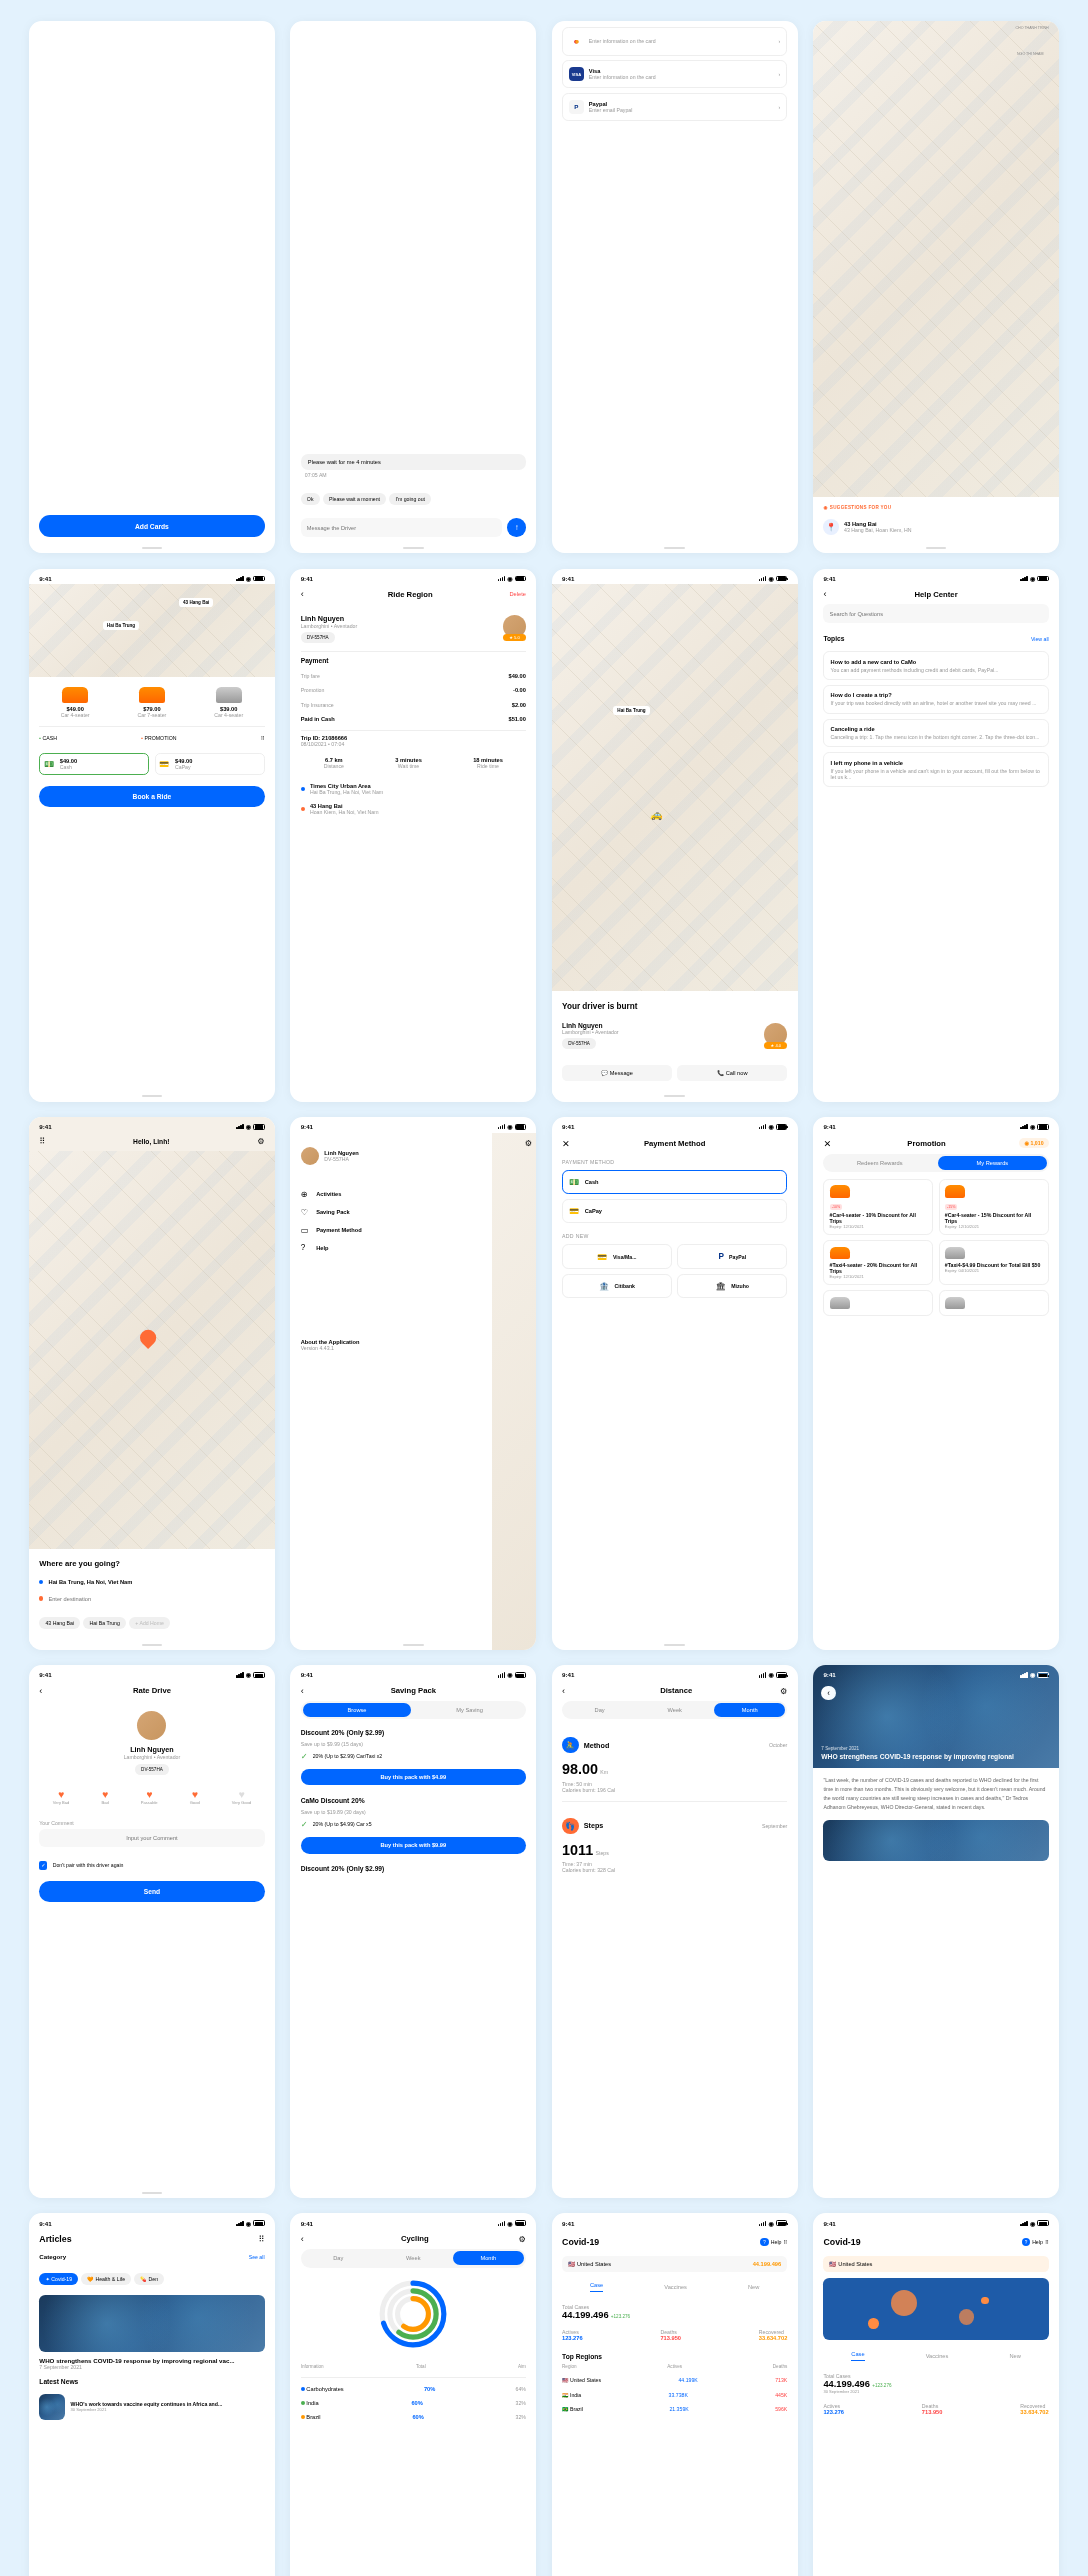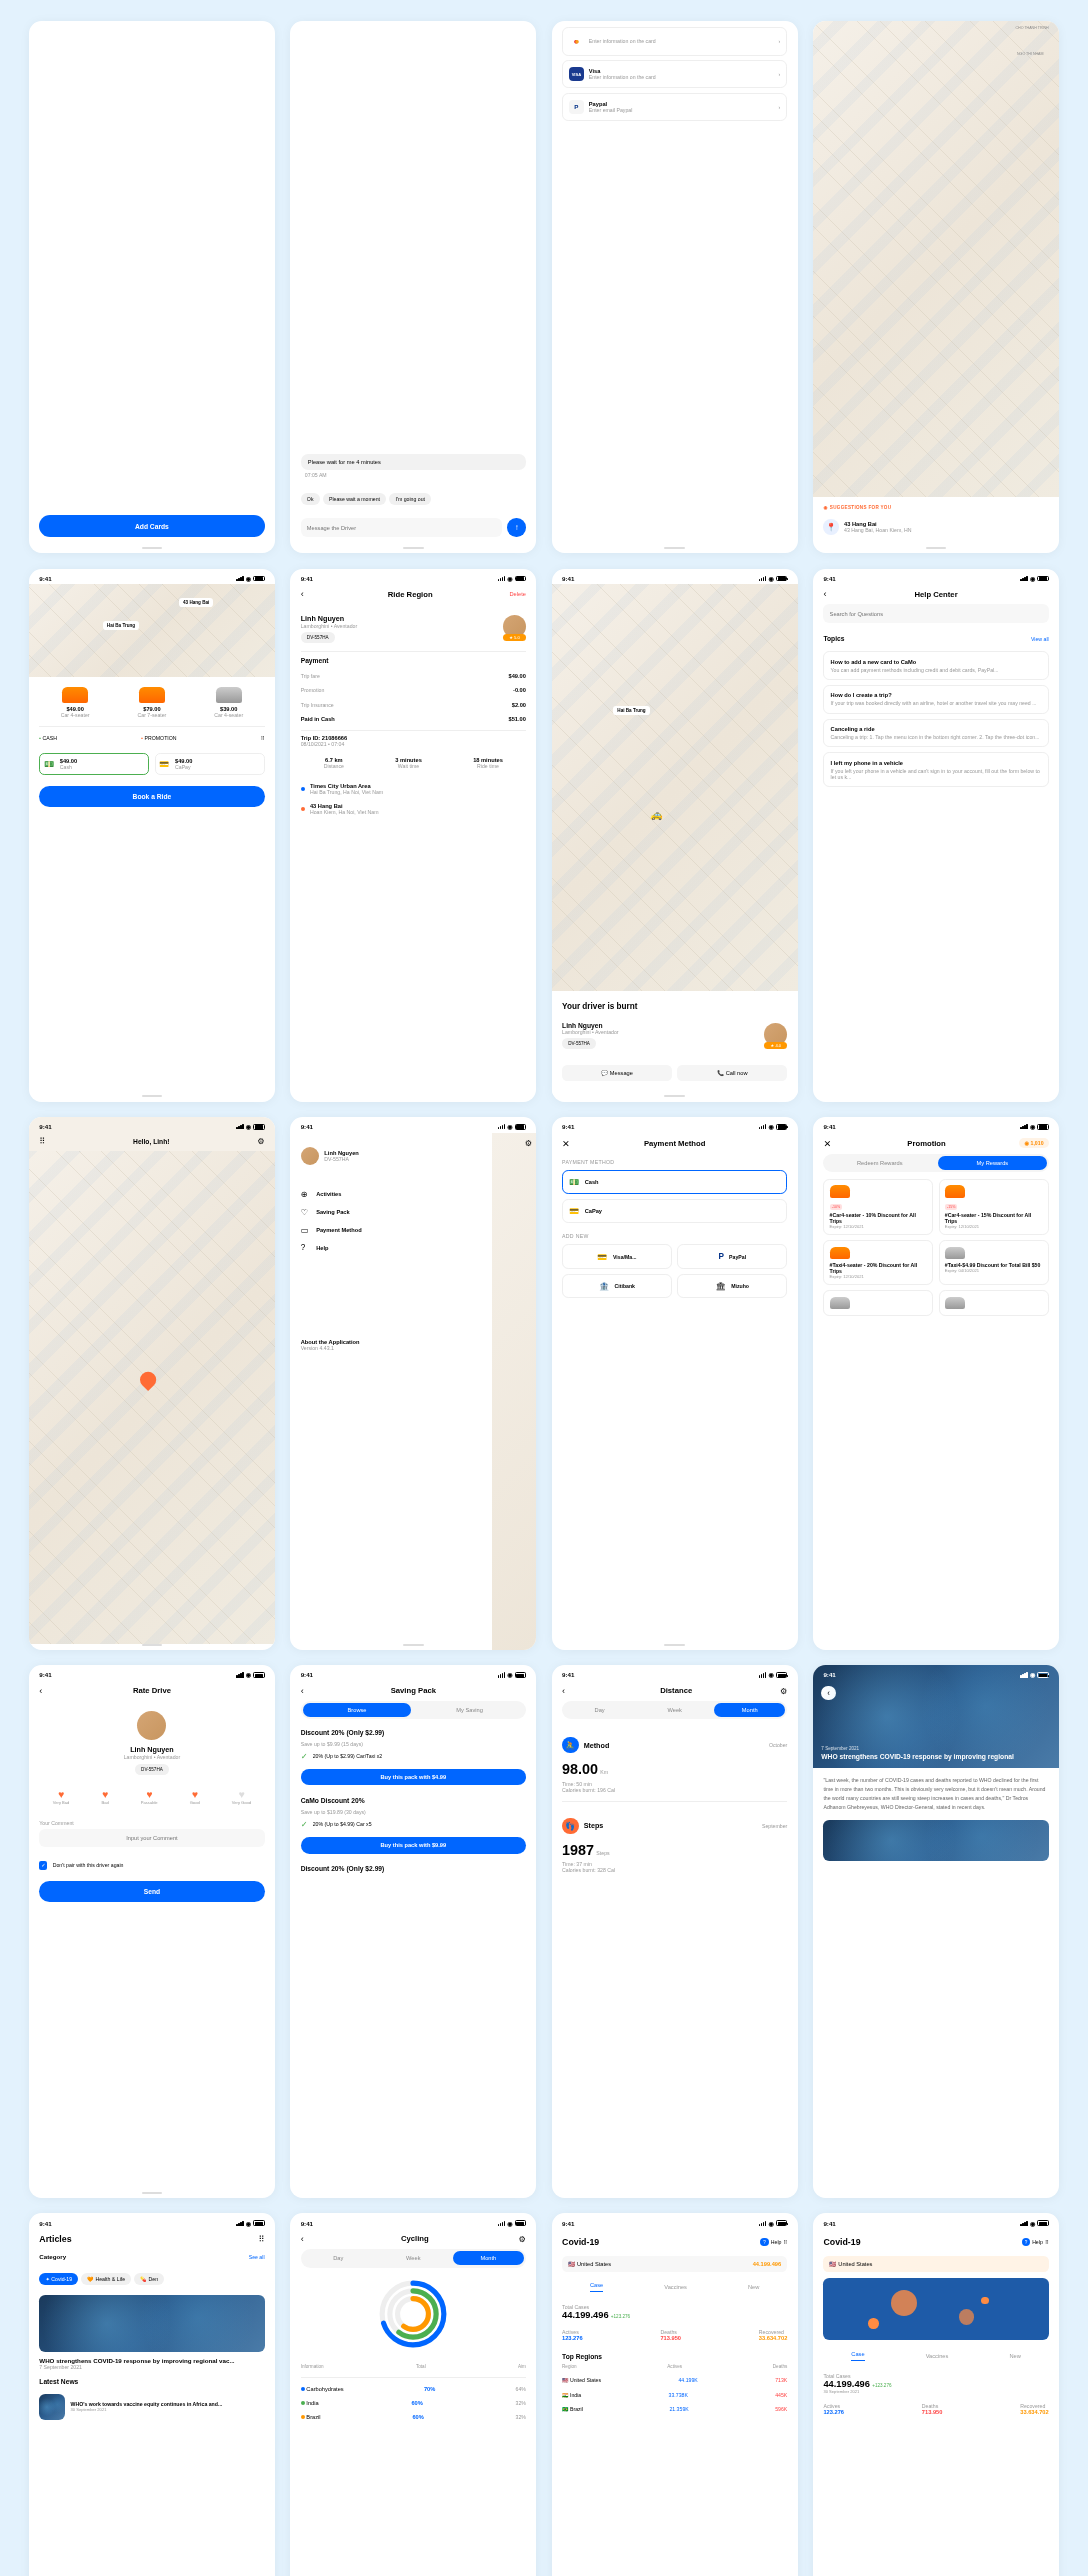--- a/index.html
+++ b/index.html
@@ -373,20 +373,36 @@
         </div>
       </div>
 <div style="padding:4.1px 10.3px;background:#f5f0e8;display:flex;justify-content:space-between;align-items:center">
 <span>⠿</span>
 <span style="font-size:6.7px;font-weight:600">Hello, Linh!</span>
 <span>⚙</span>
 </div>
 <div class="map" style="flex:1">
         <div style="position:absolute;top:45%;left:45%"><div class="pin"></div></div>
       </div>
+<div class="sheet">
+<div style="font-weight:700;font-size:7.7px;margin-bottom:7.2px">Where are you going?</div>
+<div class="row">
+          <span class="dot" style="background:#0066ff"></span>
+          <span class="val">Hai Ba Trung, Ha Noi, Viet Nam</span>
+        </div>
+<div class="row">
+          <span class="dot" style="background:#ff6b35"></span>
+          <input class="input" style="background: none; padding: 2.1px 0px;" placeholder="Enter destination">
+        </div>
+<div class="row" style="gap:3.1px;margin-top:5.2px">
+<span class="pill">43 Hang Bai</span>
+<span class="pill">Hai Ba Trung</span>
+<span class="pill" style="color:#bbb">+ <span>Add Home</span></span>
+</div>
+</div>
 <div class="handle" style="margin-bottom:4.1px"></div>
 </div>
 
 <div class="phone">
 <div class="sb">
         <span>9:41</span>
         <div class="sb-i">
           <div class="sig">
             <span></span>
             <span></span>
@@ -666,21 +682,21 @@
 <div class="lbl" style="margin-top:3.1px">Time: 50 min</div>
 <div class="lbl">Calories burnt: 196 Cal</div>
 <div class="sep" style="margin:8.2px 0"></div>
 <div class="row" style="justify-content:space-between">
 <div class="row">
             <div style="width:16.5px;height:16.5px;background:#ff6b35;border-radius:50%;display:flex;align-items:center;justify-content:center;color:#fff">👣</div>
             <span style="font-weight:600;font-size:7.2px">Steps</span>
           </div>
 <span class="lbl">September</span>
         </div>
-<div><span class="lg">1987</span> <span class="lbl">Steps</span></div>
+<div><span class="lg">1011</span> <span class="lbl">Steps</span></div>
 <div class="lbl" style="margin-top:3.1px">Time: 37 min</div>
 <div class="lbl">Calories burnt: 328 Cal</div>
 </div>
 </div>
 
 <div class="phone">
 <div class="photo" style="height:103px;border-radius:0;position:relative">
 <div class="sb" style="position:absolute;top:0;left:0;right:0;color:#fff;z-index:2">
           <span>9:41</span>
           <div class="sb-i">

